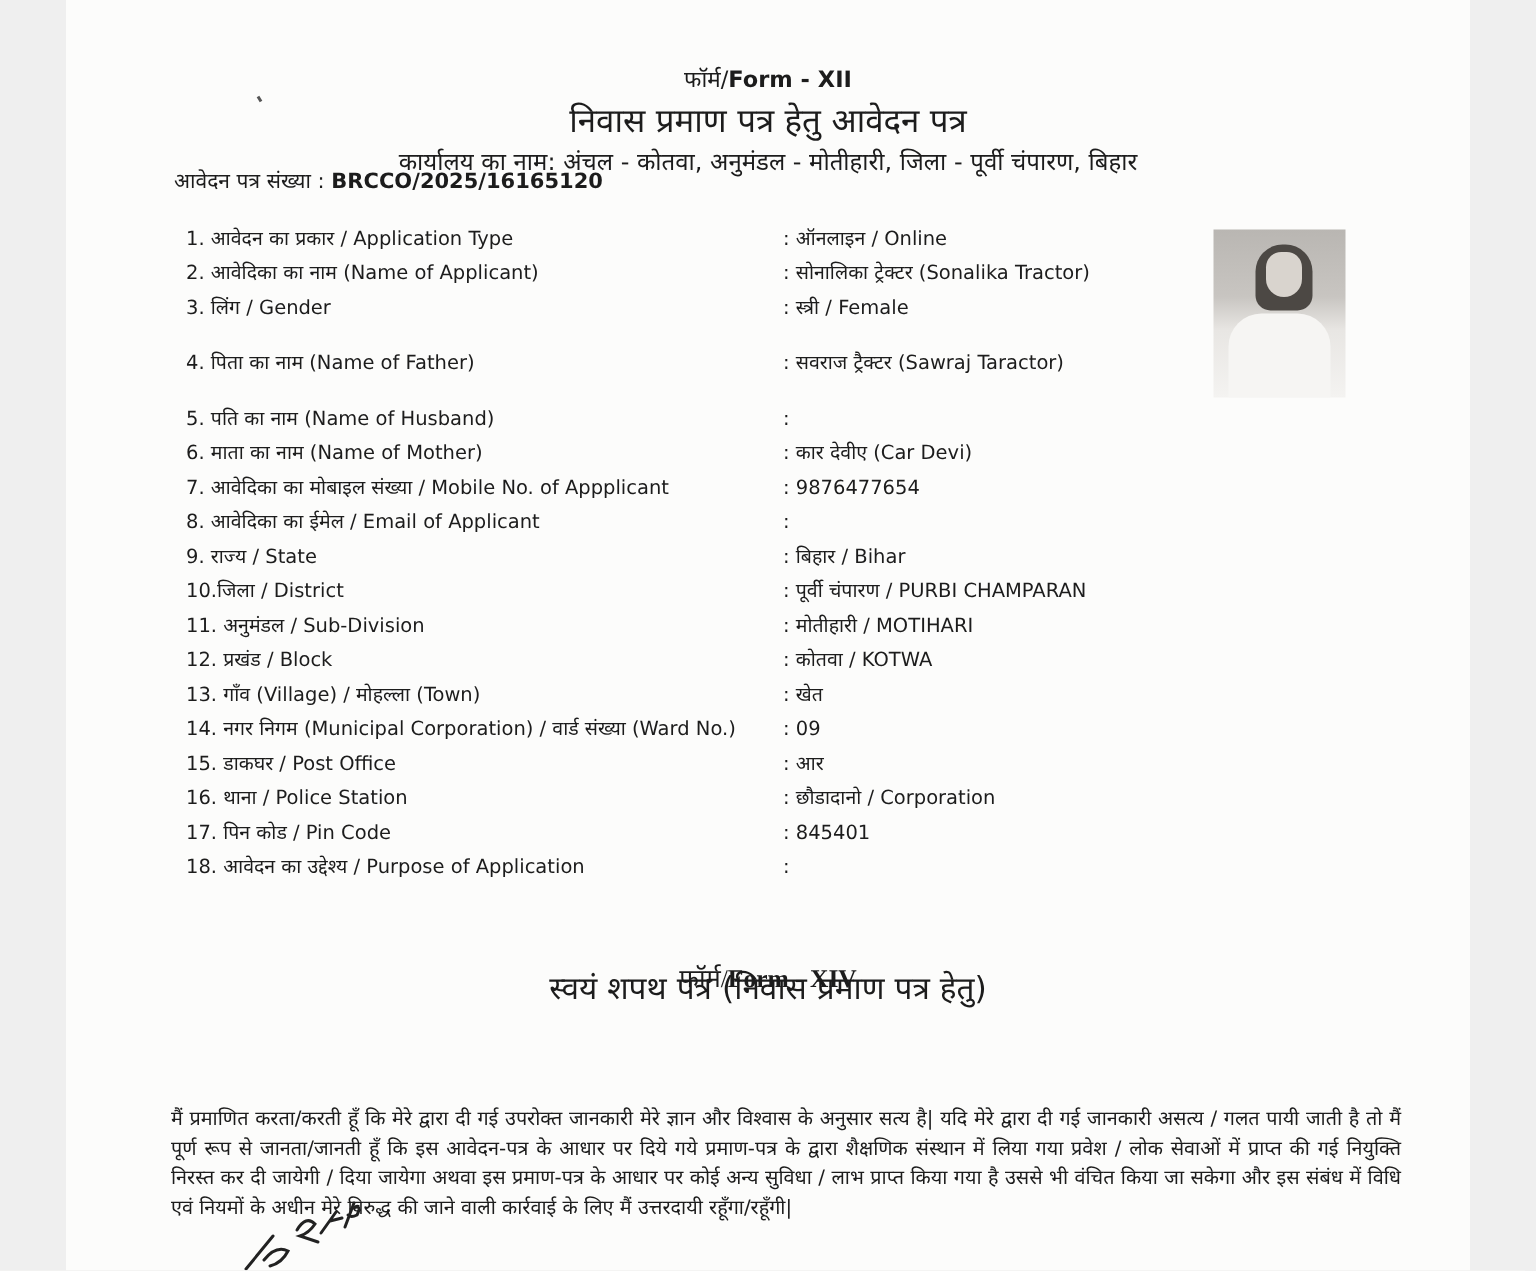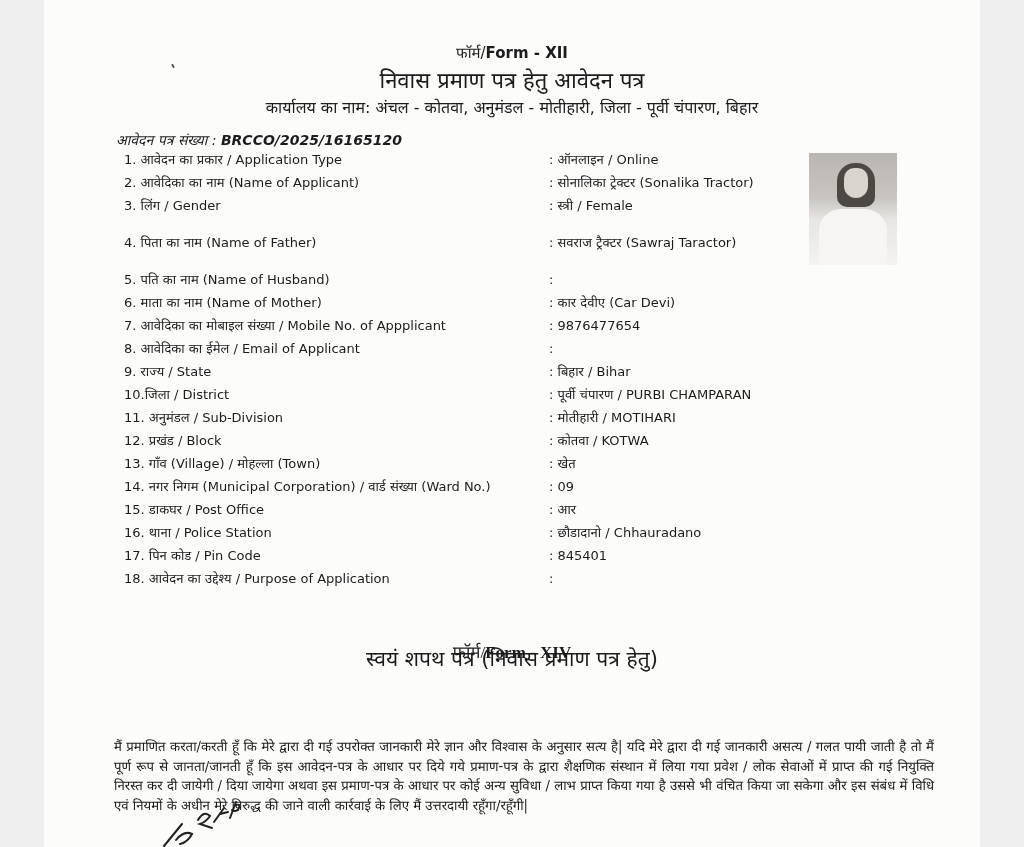--- a/index.html
+++ b/index.html
@@ -49,25 +49,24 @@
   .form-title {
     top: 64px;
     font-size: 22px;
   }
   .office {
     top: 96px;
     font-size: 16px;
   }
   .app-meta {
     position: absolute;
-    top: 130px;
+    top: 110px;
     font-size: 14px;
     font-weight: bold;
     white-space: nowrap;
-    font-style: italic;
   }
   .app-no { left: 72px; }
   .app-date { right: 112px; }
   .meta-label { font-weight: normal; }
 
   
   .fields {
     position: absolute;
     left: 0; top: 0;
   }
@@ -78,21 +77,21 @@
     font-size: 13px;
     white-space: nowrap;
     line-height: 16px;
   }
   .row .label {
     position: absolute;
     left: 80px;
   }
   .row .value {
     position: absolute;
-    left: 505px;
+    left: 478px;
   }
 
   
   .photo {
     position: absolute;
     left: 765px;
     top: 153px;
     width: 88px;
     height: 112px;
     background: linear-gradient(180deg, #b9b6b2 0%, #c8c5c1 40%, #e8e6e3 60%, #f4f3f1 100%);
@@ -222,21 +221,21 @@
       <div class="row" style="top:479px">
         <span class="label">14. नगर निगम (Municipal Corporation) / वार्ड संख्या (Ward No.)</span>
         <span class="value">: 09</span>
       </div>
       <div class="row" style="top:502px">
         <span class="label">15. डाकघर / Post Office</span>
         <span class="value">: आर</span>
       </div>
       <div class="row" style="top:525px">
         <span class="label">16. थाना / Police Station</span>
-        <span class="value">: छौडादानो / Chhauradano</span>
+        <span class="value">: छौडादानो / Corporation</span>
       </div>
       <div class="row" style="top:548px">
         <span class="label">17. पिन कोड / Pin Code</span>
         <span class="value">: 845401</span>
       </div>
       <div class="row" style="top:571px">
         <span class="label">18. आवेदन का उद्देश्य / Purpose of Application</span>
         <span class="value">:</span>
       </div>
     </div>

